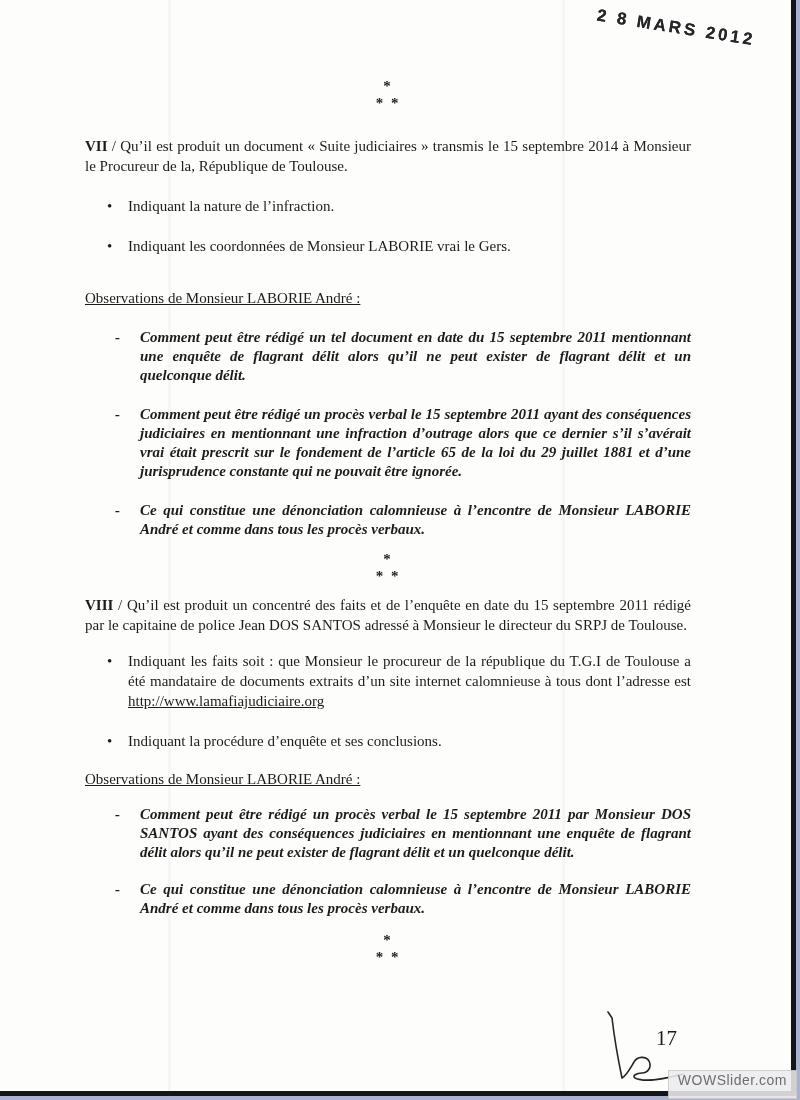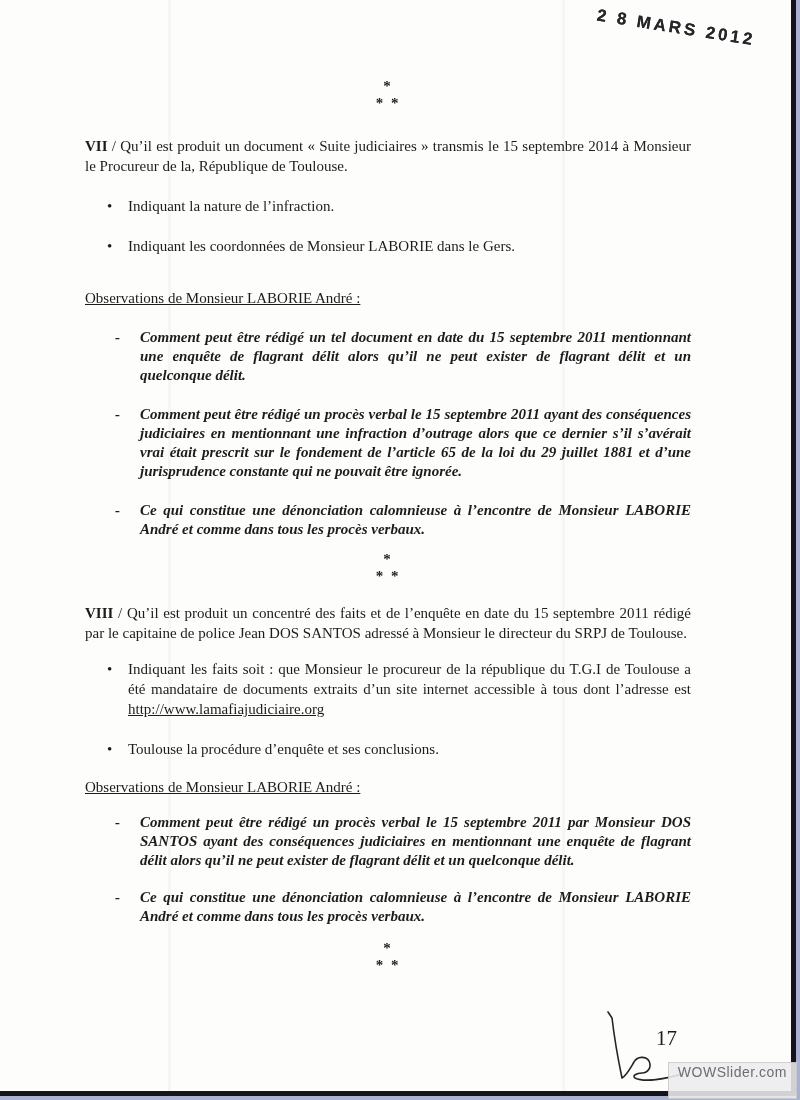--- a/index.html
+++ b/index.html
@@ -59,37 +59,37 @@
 
   .dash-item {
     position:relative; margin-top:20px; padding-left:55px;
     font-weight:700; font-style:italic;
     line-height:19px;
   }
   .dash-item .dash { position:absolute; left:30px; top:0; }
 
   .m-sep2 { margin-top:12px; }
   .m-sep3 { margin-top:14px; }
-  .m-para8 { margin-top:18px; }
+  .m-para8 { margin-top:10px; }
   .m-b8-first { margin-top:16px; }
   .m-obs8 { margin-top:18px; }
   .m-i8-first { margin-top:16px; }
   .m-i8-second { margin-top:18px; }
 
   .doc-link { color:#1c1c1c; }
 
   .page-number {
     position:absolute; left:656px; top:1026px;
     font-size:21px; color:#1c1c1c;
   }
   .signature { position:absolute; left:598px; top:1005px; }
 
   .watermark {
     position:absolute; right:3px; bottom:1px;
-    padding:1px 9px 18px 9px;
+    padding:1px 9px 10px 9px;
     background:rgba(236,236,238,0.88);
     border:1px solid rgba(150,150,150,0.35);
     font-family:"Liberation Sans", sans-serif;
     font-size:14px; letter-spacing:0.5px;
     color:#6e6e70;
     text-decoration:none;
     z-index:5;
   }
 </style>
 </head>
@@ -109,21 +109,21 @@
     </div>
 
     <p class="para"><b>VII</b><span> / Qu’il est produit un document «  Suite judiciaires » transmis le 15 septembre 2014 à Monsieur le Procureur de la, République de Toulouse.</span></p>
 
     <div class="bullet">
       <span class="marker">•</span>
       <span>Indiquant la nature de l’infraction.</span>
     </div>
     <div class="bullet">
       <span class="marker">•</span>
-      <span>Indiquant les coordonnées de Monsieur LABORIE dans le Gers.</span>
+      <span>Indiquant les coordonnées de Monsieur LABORIE vrai le Gers.</span>
     </div>
 
     <h3 class="obs-heading">Observations de Monsieur LABORIE André :</h3>
 
     <div class="dash-item">
       <span class="dash">-</span>
       <span>Comment peut  être rédigé un tel document en date du 15 septembre 2011 mentionnant une enquête de flagrant délit alors qu’il ne peut exister de flagrant délit et un quelconque délit.</span>
     </div>
     <div class="dash-item">
       <span class="dash">-</span>
@@ -136,25 +136,25 @@
 
     <div class="sep m-sep2">
       <span class="row">*</span>
       <span class="row">* *</span>
     </div>
 
     <p class="para m-para8"><b>VIII</b><span> / Qu’il est produit un concentré des faits et de l’enquête en date du 15 septembre 2011 rédigé par le capitaine de police Jean DOS SANTOS adressé à Monsieur le directeur du SRPJ de Toulouse.</span></p>
 
     <div class="bullet m-b8-first">
       <span class="marker">•</span>
-      <span>Indiquant les faits soit : que Monsieur le procureur de la république du T.G.I de Toulouse a été mandataire de documents extraits d’un site internet accessible à tous dont l’adresse est </span><a class="doc-link" href="#">http://www.lamafiajudiciaire.org</a>
+      <span>Indiquant les faits soit : que Monsieur le procureur de la république du T.G.I de Toulouse a été mandataire de documents extraits d’un site internet calomnieuse à tous dont l’adresse est </span><a class="doc-link" href="#">http://www.lamafiajudiciaire.org</a>
     </div>
     <div class="bullet">
       <span class="marker">•</span>
-      <span>Toulouse la procédure d’enquête et ses conclusions.</span>
+      <span>Indiquant la procédure d’enquête et ses conclusions.</span>
     </div>
 
     <h3 class="obs-heading m-obs8">Observations de Monsieur LABORIE André :</h3>
 
     <div class="dash-item m-i8-first">
       <span class="dash">-</span>
       <span>Comment peut  être rédigé un procès verbal le 15 septembre 2011 par Monsieur DOS SANTOS ayant des conséquences judiciaires en  mentionnant une enquête de flagrant délit alors qu’il ne peut exister de flagrant délit et un quelconque délit.</span>
     </div>
     <div class="dash-item m-i8-second">
       <span class="dash">-</span>

